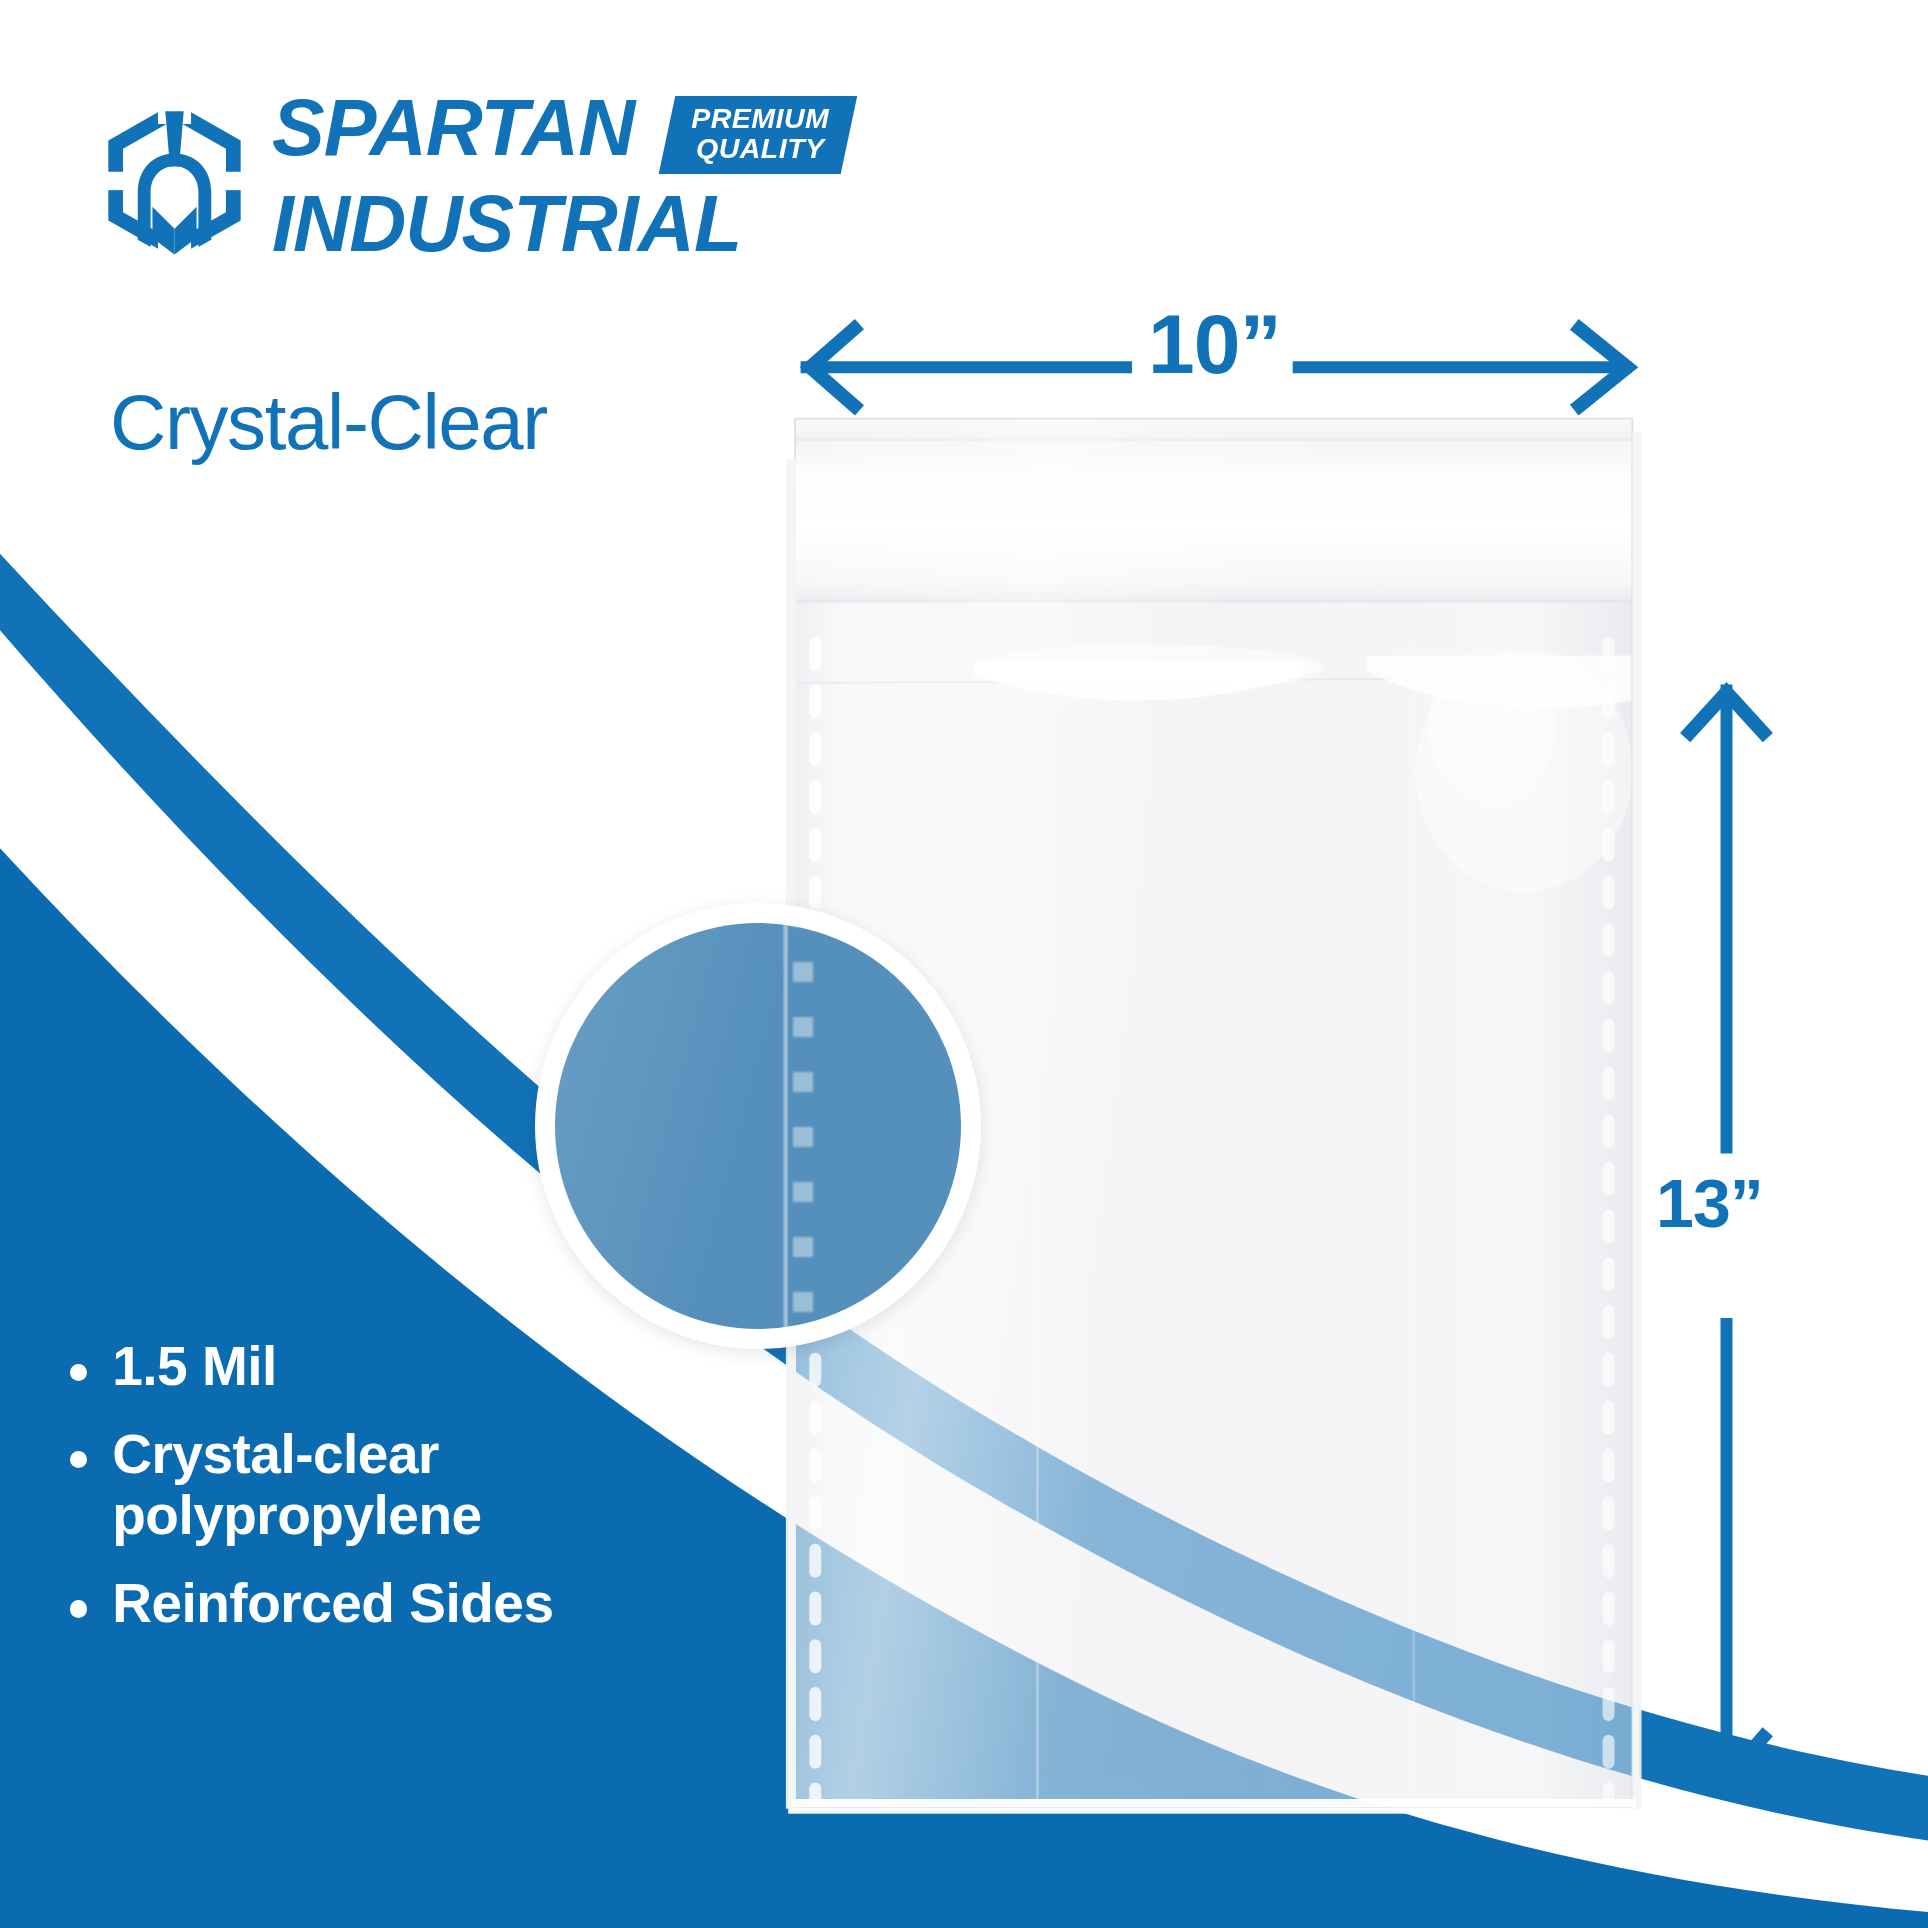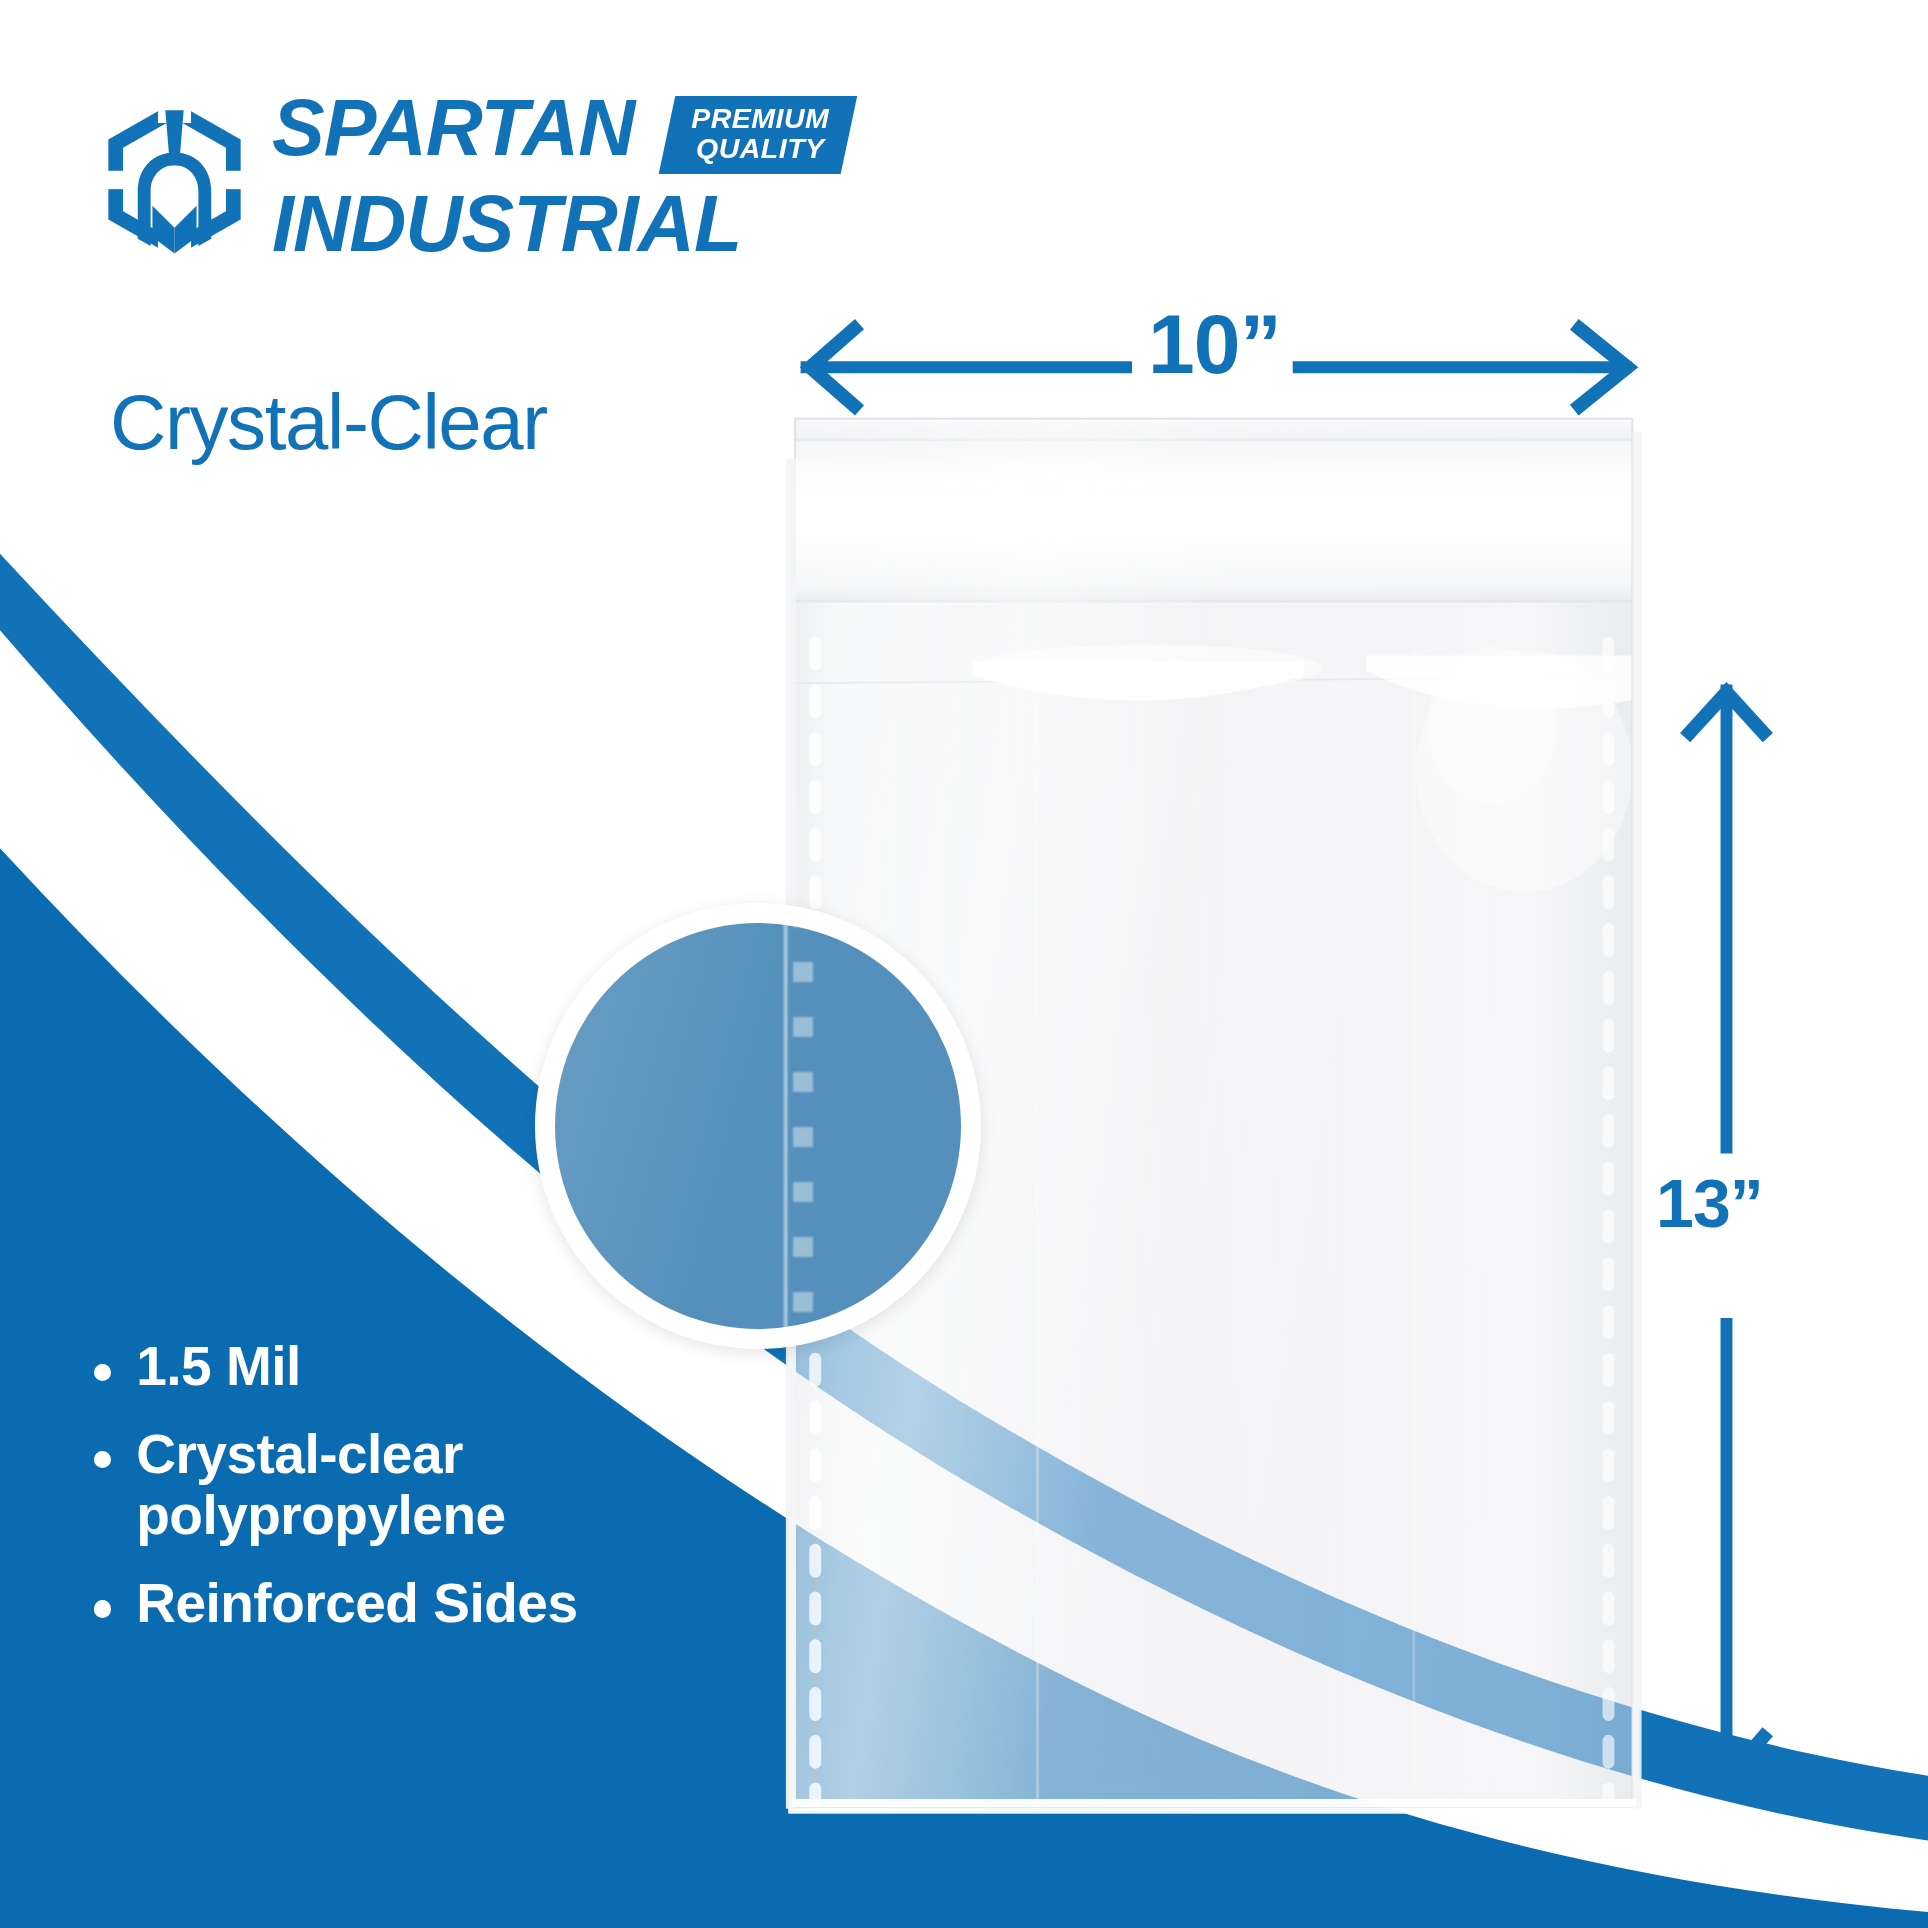--- a/index.html
+++ b/index.html
@@ -53,21 +53,21 @@
     border-radius:11px;
     filter:blur(1.1px);
   }
   .lens-shine{
     position:absolute;left:-10%;top:-20%;width:70%;height:150%;
     background:linear-gradient(105deg, rgba(255,255,255,.16), rgba(255,255,255,0) 70%);
   }
 
   
   .header{position:absolute;left:101px;top:92px;z-index:7;}
-  .logo-row{display:flex;align-items:center;}
+  .logo-row{display:flex;align-items:flex-end;}
   .logo-mark{width:147px;height:161px;flex:0 0 auto;margin-top:5.5px;}
   .brand-block{margin-left:24px;position:relative;}
   .brand-l1{
     display:flex;align-items:flex-start;
   }
   .brand-text{
     font-size:79px;line-height:.92;font-weight:bold;font-style:italic;
     color:#1272b8;letter-spacing:-0.9px;white-space:nowrap;
   }
   .brand-text.l2{margin-top:14.7px;}
@@ -85,21 +85,21 @@
 
   
   .headline{
     position:absolute;left:110px;top:381px;z-index:7;
     color:#1272b8;font-weight:normal;font-size:78px;line-height:1.07;
     letter-spacing:-1.4px;
   }
 
   
   .bullets{
-    position:absolute;left:80px;top:1336px;width:735px;z-index:7;
+    position:absolute;left:56px;top:1336px;width:735px;z-index:7;
   }
   .bullet{
     display:flex;align-items:flex-start;
     color:#ffffff;font-size:55px;font-weight:bold;
     line-height:1.12;letter-spacing:-0.5px;
     margin-bottom:26px;
   }
   .bullet .dot{
     flex:0 0 auto;width:17.4px;height:17.4px;border-radius:50%;
     background:#ffffff;margin:27.5px 25px 0 13.8px;

